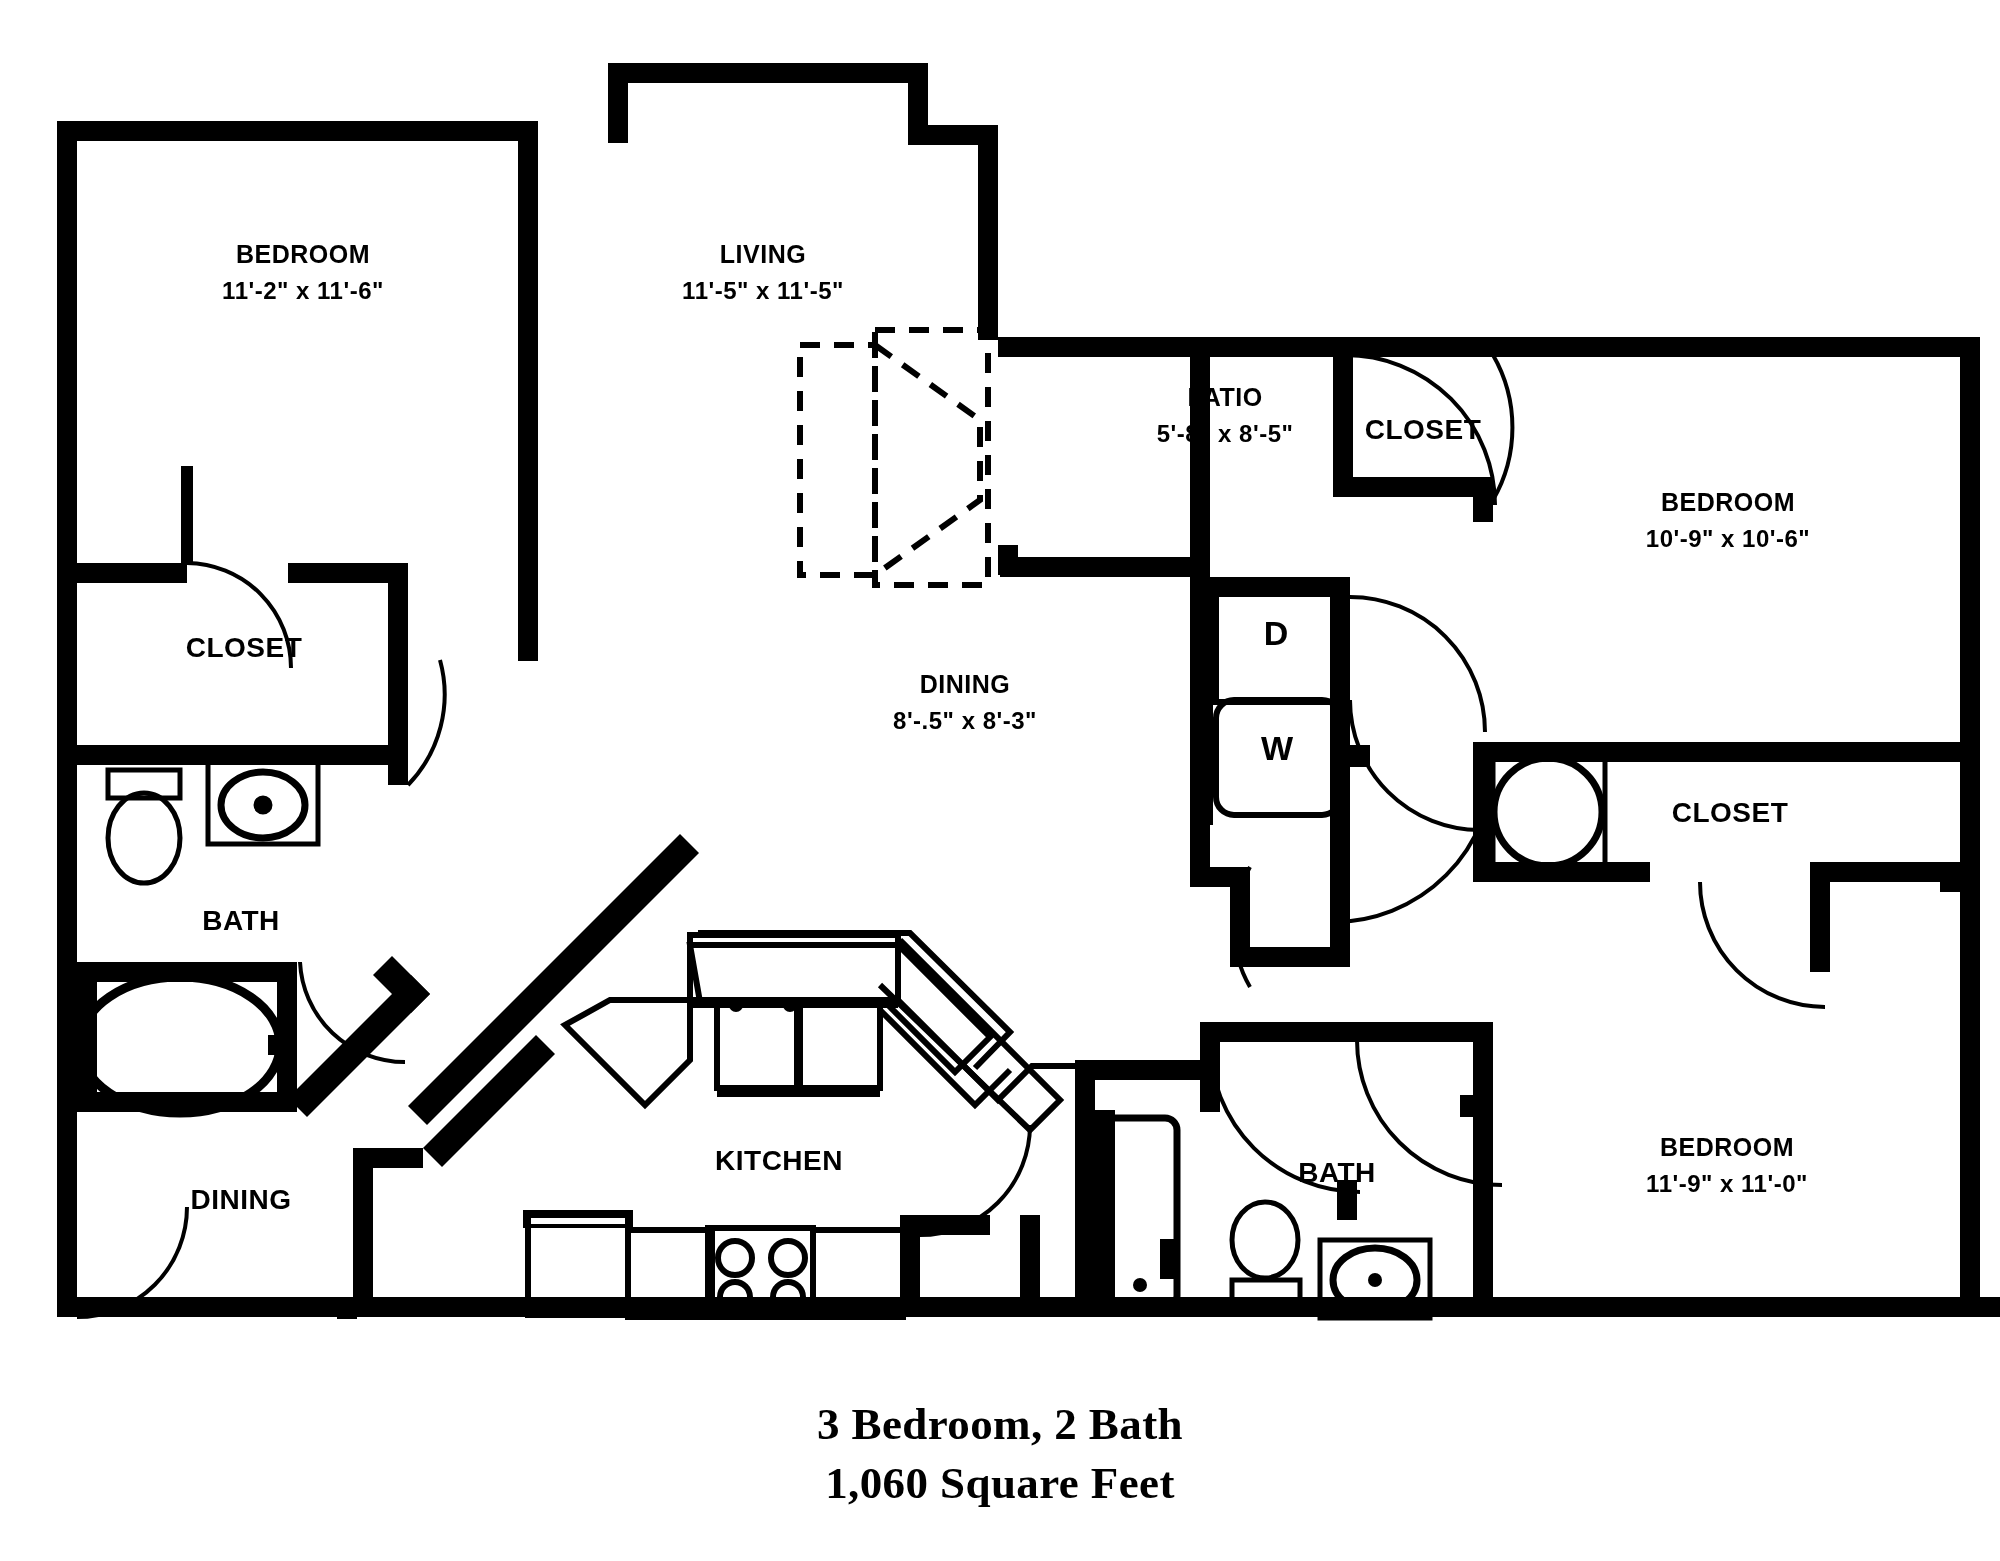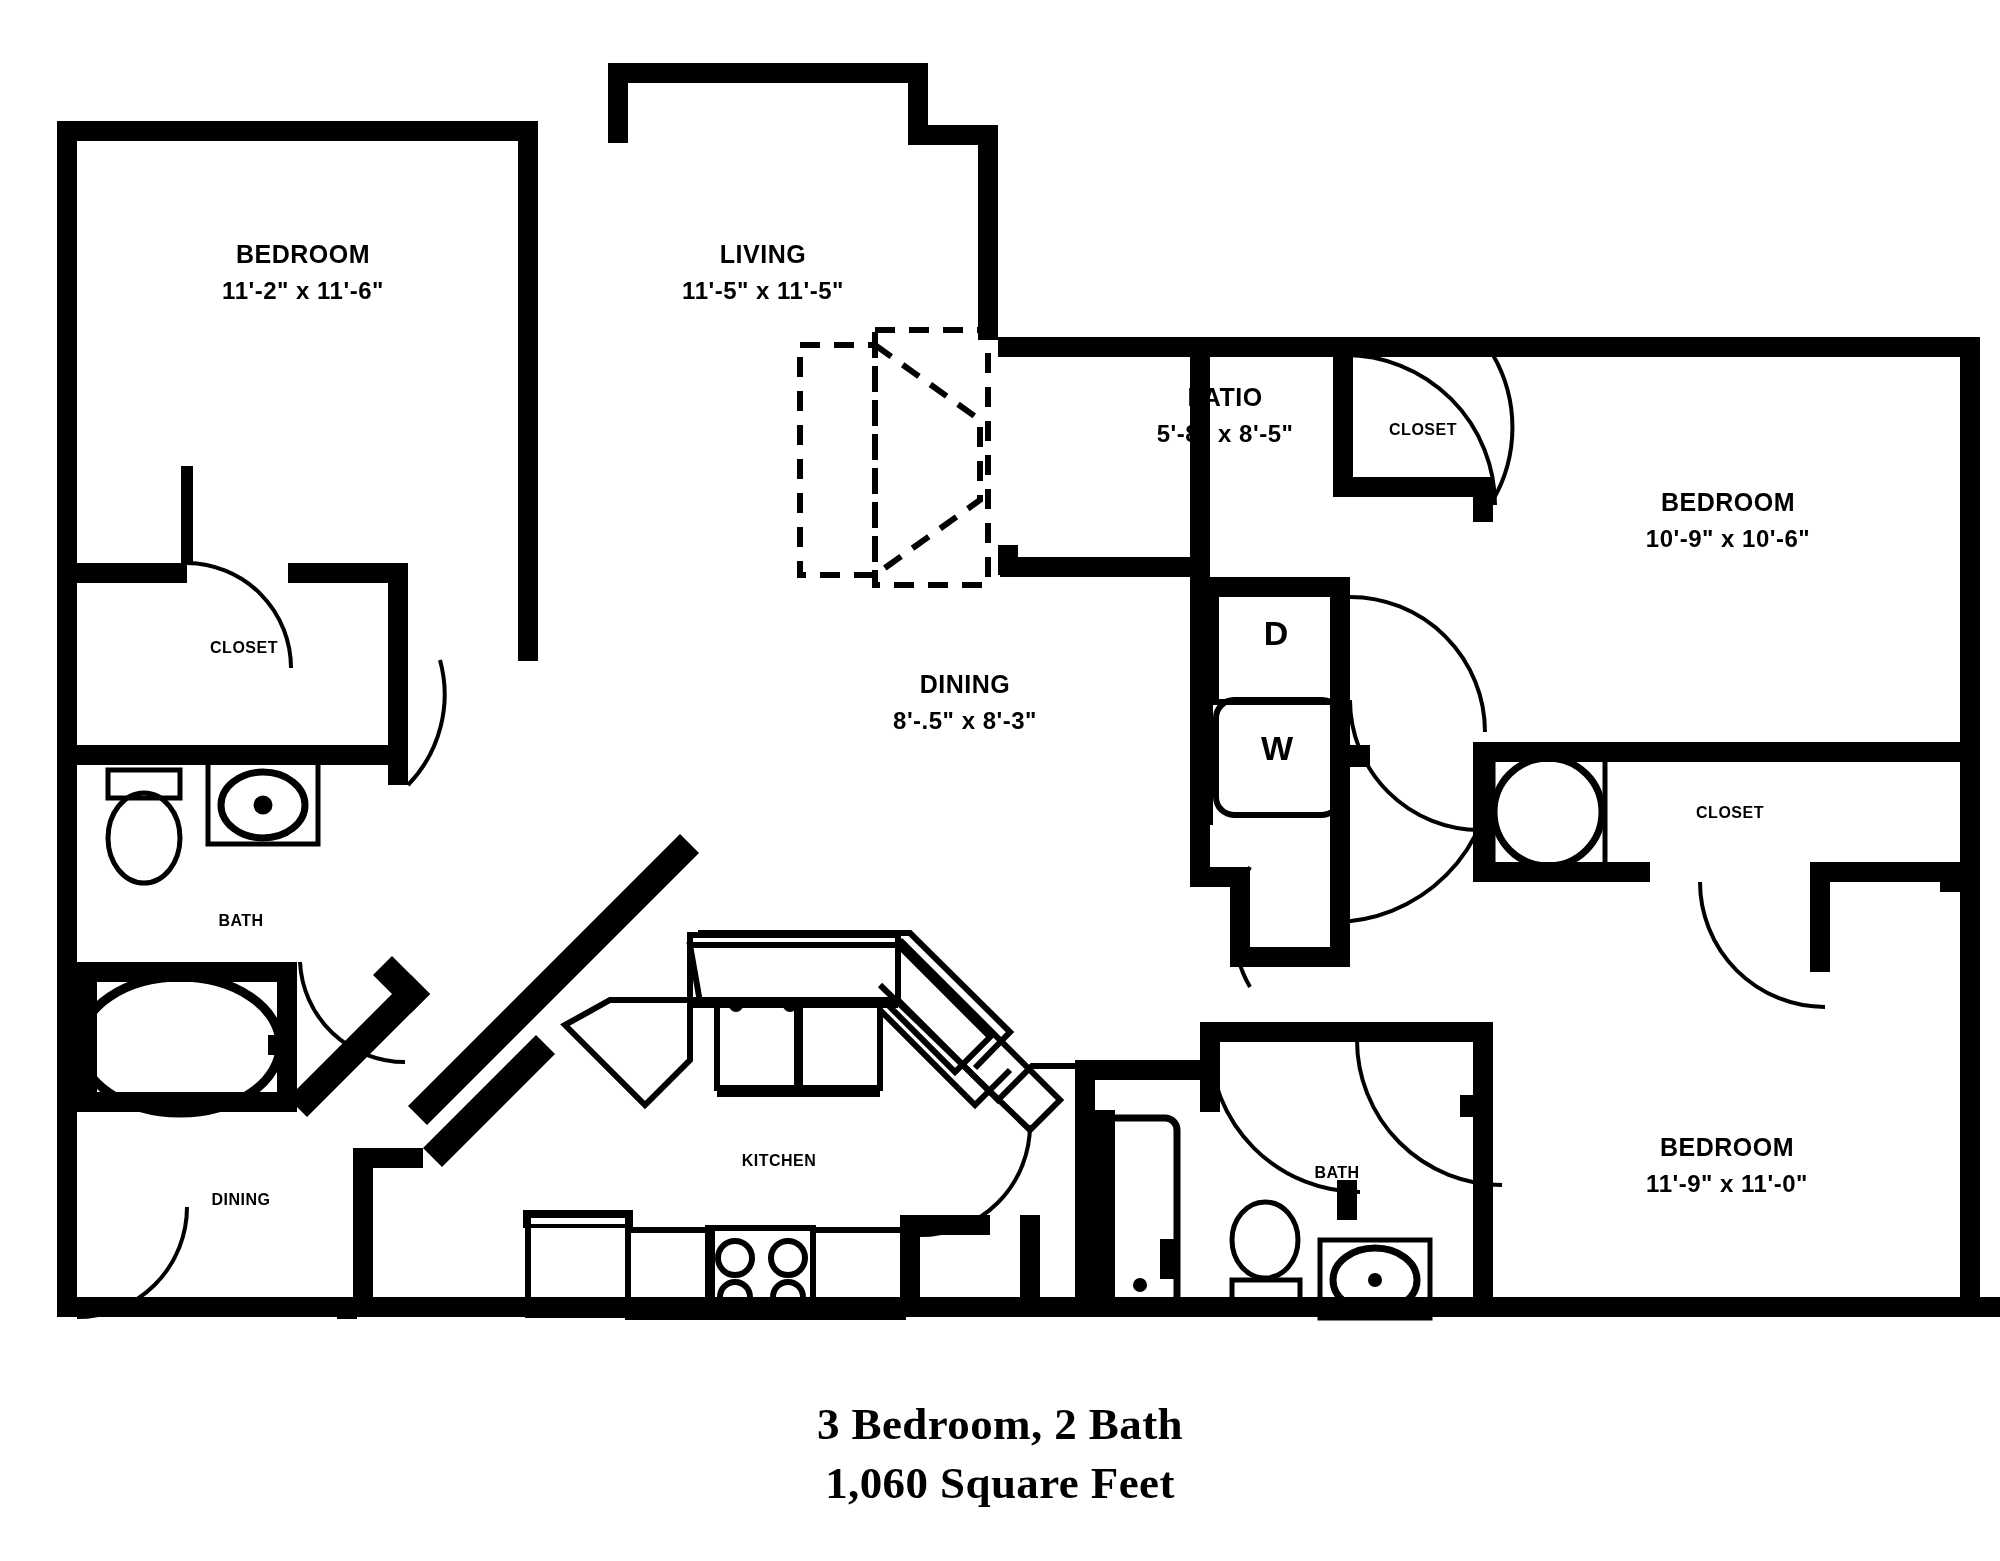--- a/index.html
+++ b/index.html
@@ -25,21 +25,21 @@
     color:#000000;
     font-weight:bold;
     letter-spacing:0.5px;
     line-height:1.22;
     white-space:nowrap;
     transform:translate(-50%,-50%);
     font-family:"Liberation Sans", sans-serif;
   }
   .room-label .rl-name{display:block;font-size:25px;}
   .room-label .rl-dim{display:block;font-size:24px;margin-top:6px;}
-  .room-label.small .rl-name{font-size:16px;}
+  .room-label.small .rl-name{font-size:28px;}
   .appliance-letter{
     position:absolute;
     transform:translate(-50%,-50%);
     font-size:34px;
     font-weight:bold;
     color:#000;
     font-family:"Liberation Sans", sans-serif;
   }
   #caption{
     position:absolute;

